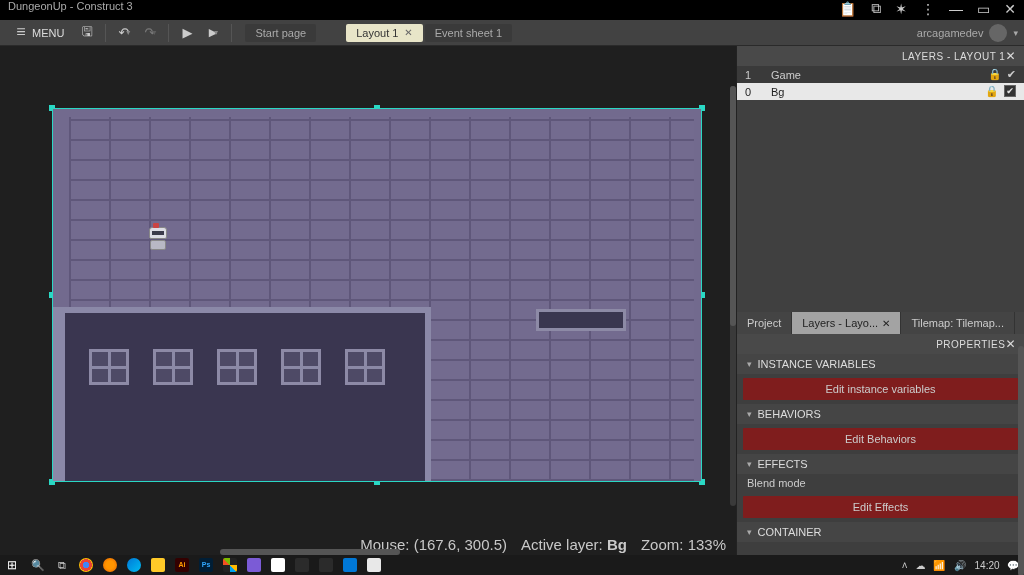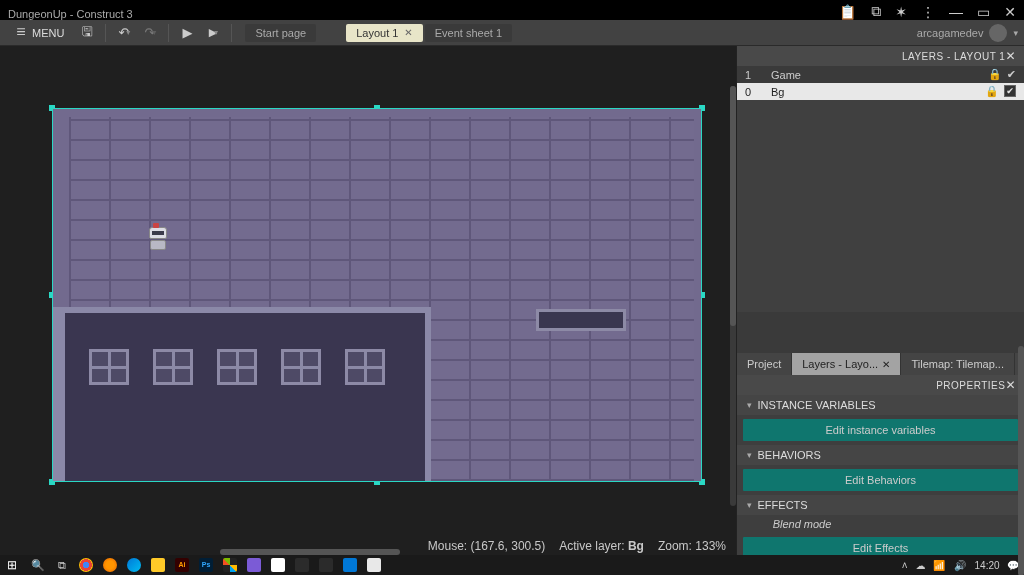--- a/index.html
+++ b/index.html
@@ -1,18 +1,18 @@
 <!DOCTYPE html>
 <html><head>
 <meta charset="utf-8">
 <style>
   * { box-sizing: border-box; margin: 0; padding: 0; font-family: "Segoe UI", Arial, sans-serif; }
   body { background: #000; width: 1024px; height: 575px; overflow: hidden; color: #ccc; font-size: 12px; }
   
-  .titlebar { height: 20px; background: #000; display: flex; align-items: flex-end; padding: 0 8px; color: #aaa; font-size: 11px; }
+  .titlebar { height: 20px; background: #000; display: flex; align-items: flex-start; padding: 0 8px; color: #aaa; font-size: 11px; }
   .titlebar .title { flex: 1; }
   .titlebar .win-icons { display: flex; gap: 14px; align-items: center; }
   .titlebar .win-icons span { font-size: 14px; cursor: pointer; color: #ccc; }
   
   .toolbar { height: 26px; background: #424242; display: flex; align-items: center; padding: 0 6px; gap: 4px; border-bottom: 1px solid #2a2a2a; }
   .menu-btn { display: flex; align-items: center; gap: 4px; background: #424242; border: none; color: #ddd; padding: 3px 8px; cursor: pointer; font-size: 11px; }
   .menu-btn .ham { display: inline-block; width: 14px; }
   .menu-btn .ham::before { content: "≡"; font-size: 16px; line-height: 10px; color:#ccc; }
   .tool-icon { width: 22px; height: 22px; display: flex; align-items: center; justify-content: center; color: #ccc; cursor: pointer; font-size: 13px; }
   .tool-sep { width: 1px; height: 18px; background: #555; margin: 0 3px; }
@@ -50,21 +50,21 @@
   .window::after { top: 50%; left: 0; right: 0; height: 3px; margin-top: -1.5px; }
   
   .small-pit { position: absolute; right: 75px; top: 200px; width: 90px; height: 22px; background: #3a3650; border: 3px solid #8d8aa6; }
   
   .sprite { position: absolute; left: 94px; top: 118px; width: 22px; height: 28px; }
   .sprite .head { width: 18px; height: 12px; background: #dcdce4; border-radius: 3px 3px 2px 2px; margin: 0 auto; border: 1px solid #888; position: relative; }
   .sprite .head::before { content: ""; position: absolute; top: -5px; left: 3px; width: 6px; height: 5px; background: #c94444; border-radius: 1px; }
   .sprite .visor { position: absolute; top: 3px; left: 2px; right: 2px; height: 4px; background: #3a3a4a; }
   .sprite .body { width: 16px; height: 10px; background: #b8b8c4; margin: 1px auto 0; border-radius: 2px; border: 1px solid #888; }
   
-  .status-bar { position: absolute; bottom: 2px; right: 10px; color: #c8c8c8; font-size: 12px; display: flex; gap: 14px; }
+  .status-bar { position: absolute; bottom: 2px; right: 10px; color: #c8c8c8; font-size: 15px; display: flex; gap: 14px; }
   .status-bar b { font-weight: bold; }
   
   .hscroll { position: absolute; bottom: 0; left: 220px; width: 180px; height: 6px; background: #555; border-radius: 3px; }
   .vscroll { position: absolute; right: 0; top: 40px; width: 6px; height: 420px; background: #3a3a3a; border-radius: 3px; }
   .vscroll::before { content: ""; position: absolute; top: 0; width: 6px; height: 240px; background: #555; border-radius: 3px; }
   
   .side-panel { width: 288px; background: #3a3a3a; display: flex; flex-direction: column; border-left: 1px solid #222; }
   .panel-header { height: 20px; background: #494949; color: #ddd; font-size: 10px; padding: 3px 8px; display: flex; align-items: center; letter-spacing: 0.5px; text-align: right; }
   .panel-header span:first-child { flex: 1; }
   .panel-header .close-x { cursor: pointer; font-size: 12px; }
@@ -73,33 +73,33 @@
   .layer-row { display: flex; align-items: center; padding: 2px 8px; font-size: 11px; gap: 10px; color: #ccc; }
   .layer-row.sel { background: #e8e8e8; color: #222; }
   .layer-row .num { width: 16px; }
   .layer-row .name { flex: 1; }
   .layer-row .icons { display: flex; gap: 5px; font-size: 11px; }
   .layer-row .chk { width: 12px; height: 12px; background: #2a2a2a; border: 1px solid #666; display: inline-flex; align-items: center; justify-content: center; font-size: 9px; }
   .layer-row.sel .chk { background: #333; color: #e8e8e8; }
   
   .layers-body { flex: 0 0 212px; background: #404040; }
   
-  .panel-tabs { display: flex; background: #444; height: 22px; align-items: stretch; font-size: 11px; margin-top: 41px; }
+  .panel-tabs { display: flex; background: #444; height: 22px; align-items: stretch; font-size: 11px; }
   .ptab { padding: 3px 10px; color: #ccc; cursor: pointer; display: flex; align-items: center; gap: 4px; border-right: 1px solid #333; white-space: nowrap; overflow: hidden; }
   .ptab.active { background: #a3a3a3; color: #222; }
   .ptab .x { font-size: 10px; }
   
   .props { flex: 1; overflow: auto; background: #3e3e3e; }
   .props-row { display: flex; padding: 4px 10px; font-size: 11px; color: #ccc; align-items: center; }
   .props-row.center { justify-content: center; gap: 20px; }
   .props-section { background: #454545; padding: 4px 10px; color: #ddd; font-size: 11px; display: flex; align-items: center; gap: 6px; }
   .props-section::before { content: "▾"; color: #aaa; font-size: 9px; }
-  .props-btn { background: #0f766e; color: #ccc; border: none; width: calc(100% - 12px); margin: 4px 6px; padding: 5px; font-size: 11px; cursor: pointer; border-radius: 1px; }
+  .props-btn { background: #7f1d1d; color: #ccc; border: none; width: calc(100% - 12px); margin: 4px 6px; padding: 5px; font-size: 11px; cursor: pointer; border-radius: 1px; }
   .blend-row { display: flex; align-items: center; padding: 3px 10px; gap: 10px; font-size: 11px; }
-  .blend-row label { flex: 0 0 110px; text-align: center; color: #ccc; font-style: italic; }
+  .blend-row label { flex: 0 0 110px; text-align: left; color: #ccc; }
   .blend-select { flex: 1; background: #4a4a4a; border: 1px solid #555; color: #ccc; padding: 2px 4px; font-size: 11px; }
   
   .side-vscroll { position: absolute; right: 0; top: 300px; width: 6px; height: 230px; background: #555; border-radius: 3px; }
   
   .taskbar { height: 20px; background: #1a1a1a; display: flex; align-items: center; padding: 0 4px; gap: 4px; }
   .taskbar .tb-icon { width: 20px; height: 16px; display: flex; align-items: center; justify-content: center; color: #ccc; font-size: 11px; cursor: pointer; }
   .taskbar .tb-right { margin-left: auto; display: flex; gap: 8px; align-items: center; color: #ccc; font-size: 10px; }
   
   .ico { width: 14px; height: 14px; display: inline-block; border-radius: 2px; }
   .ico.chrome { background: radial-gradient(circle at 50% 50%, #4285f4 30%, #fff 32%, #ea4335 33% 60%, #fbbc05 60% 80%, #34a853 80%); border-radius: 50%; }

